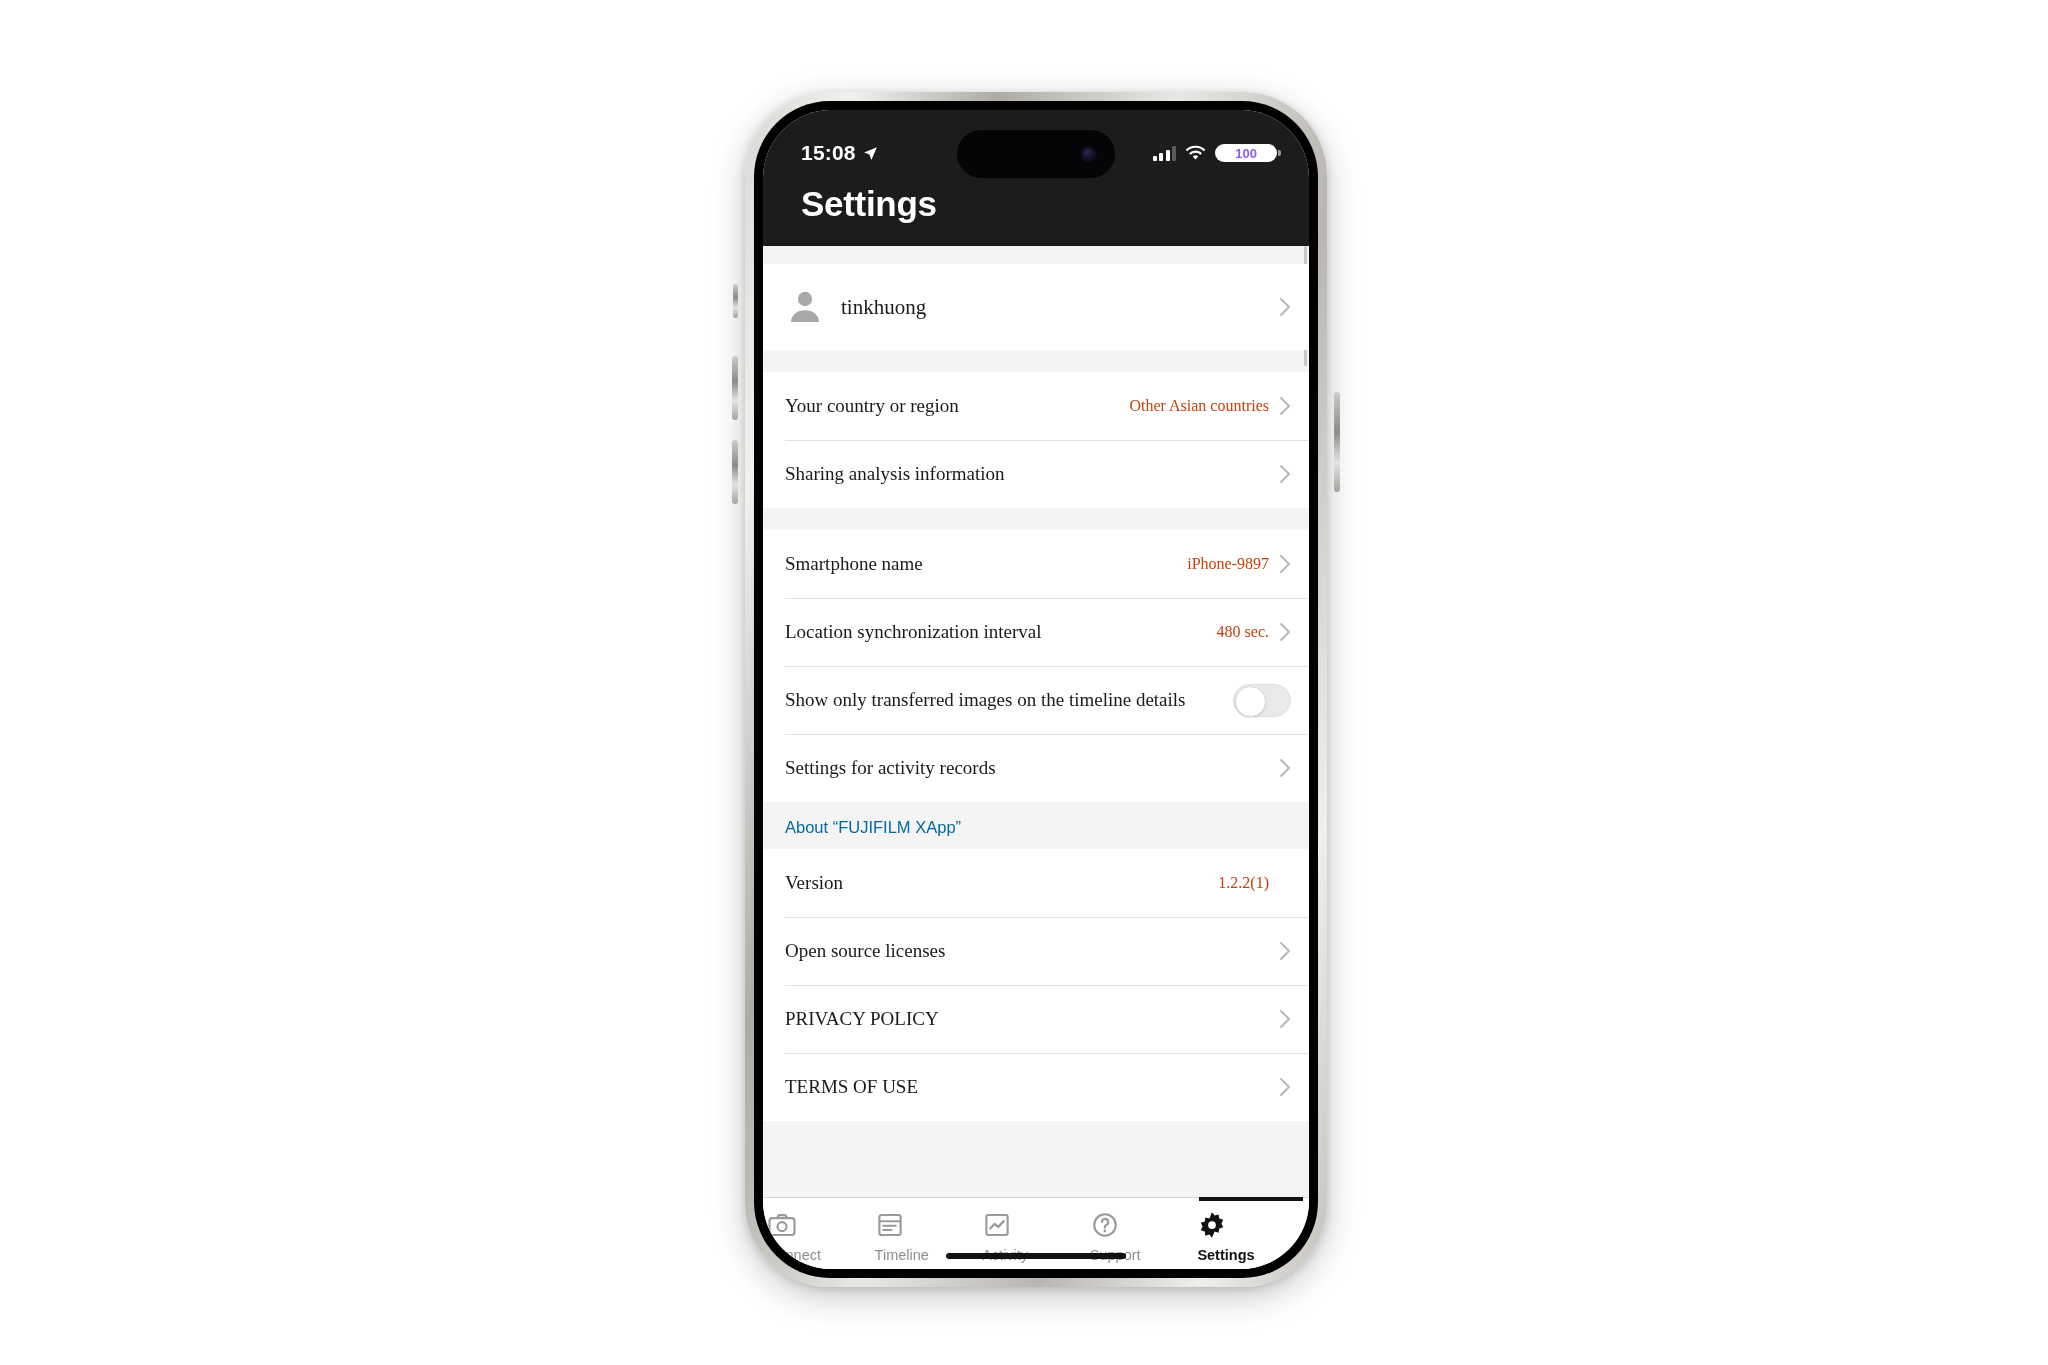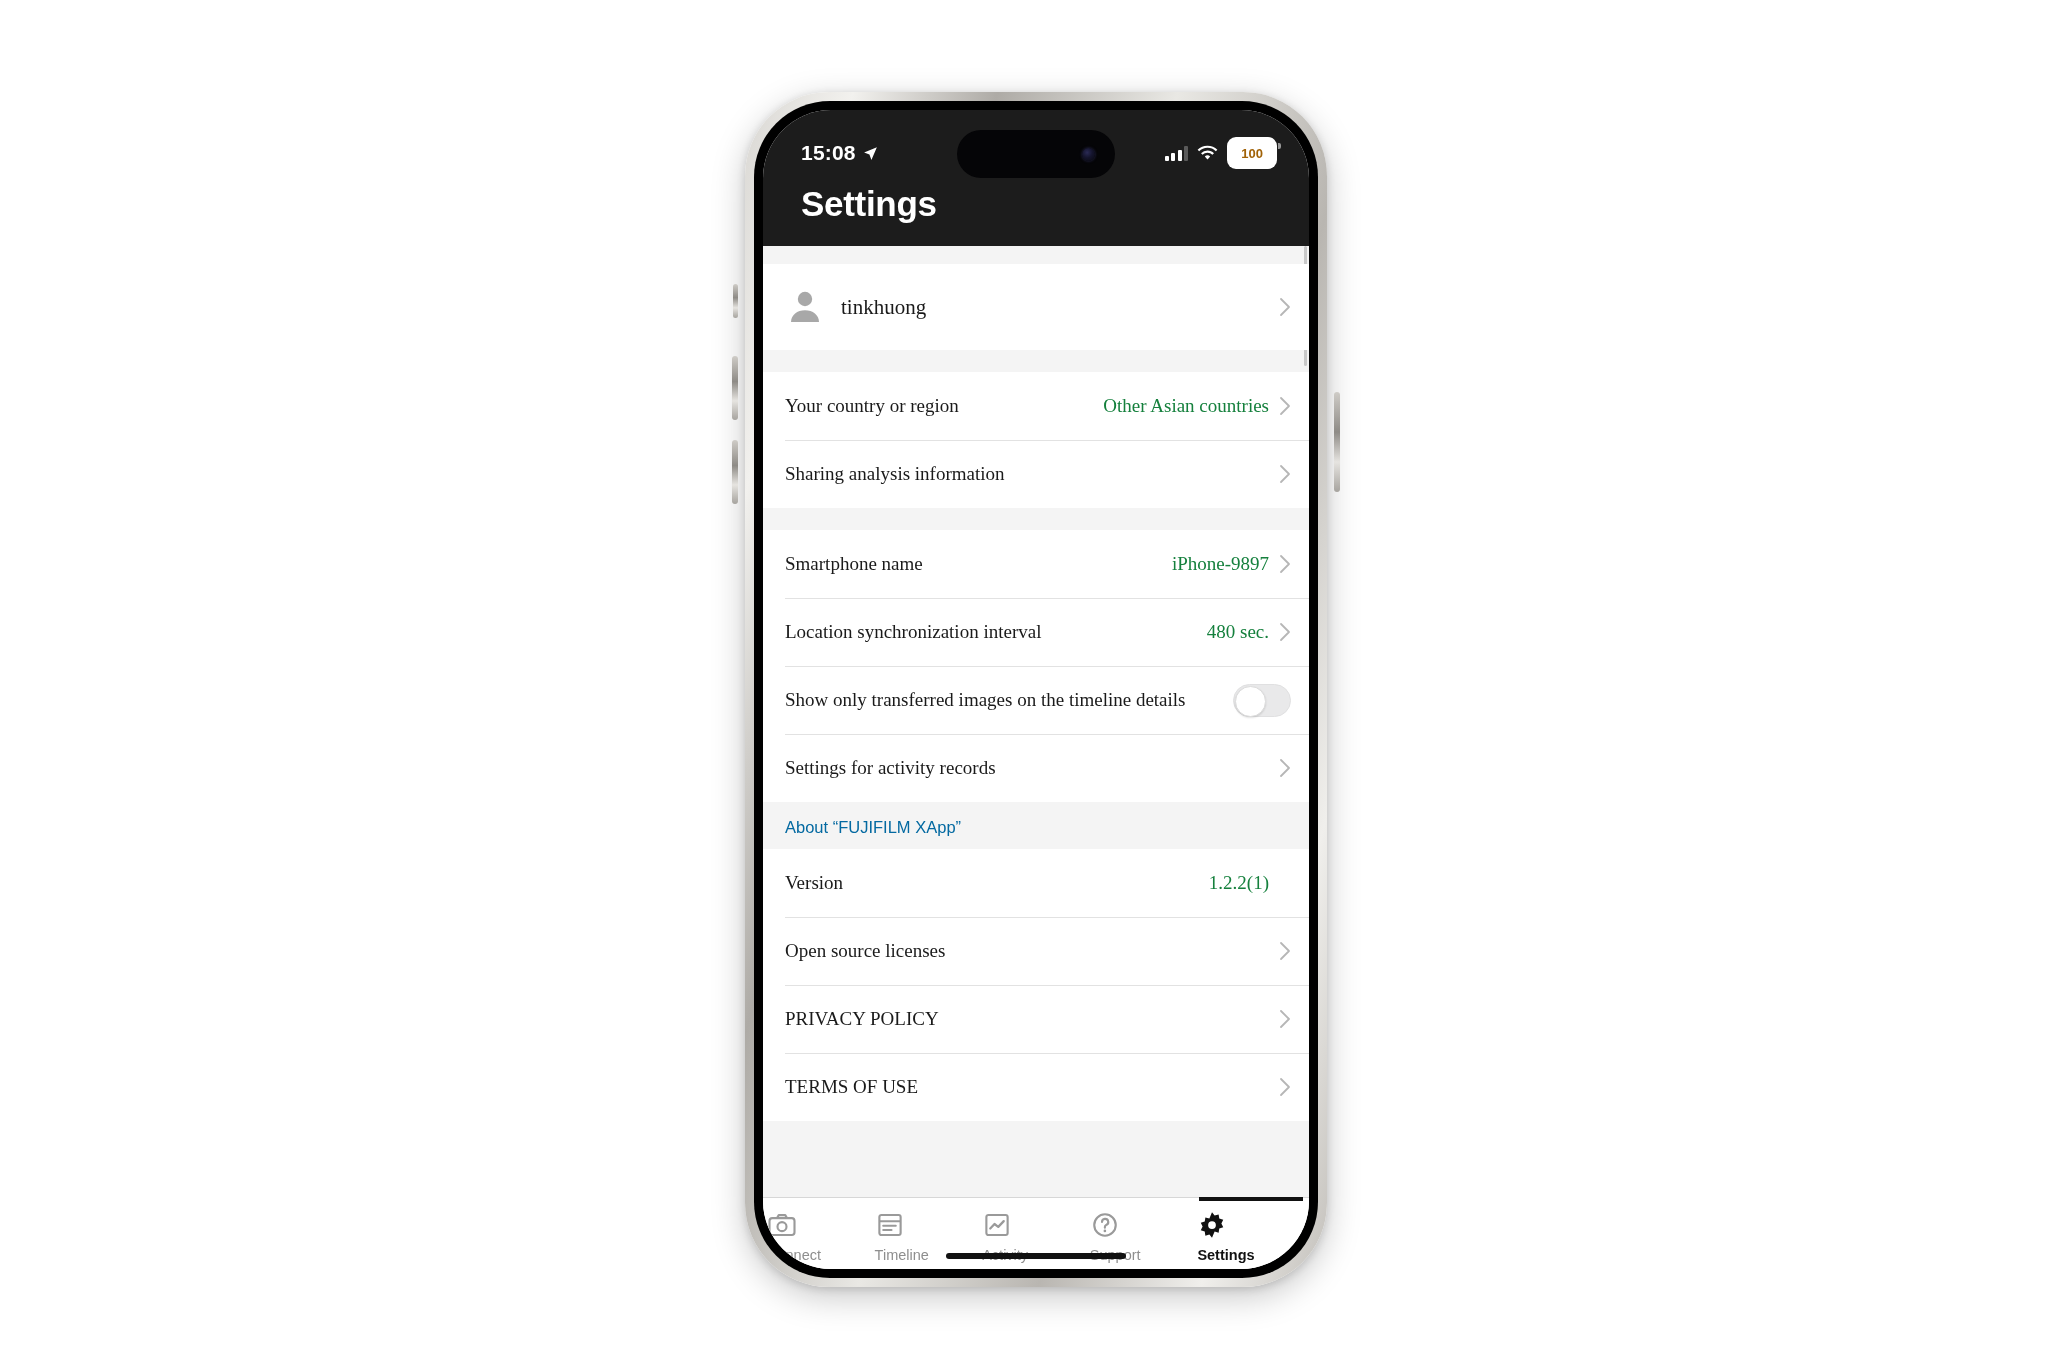--- a/index.html
+++ b/index.html
@@ -86,27 +86,27 @@
   }
   .sb-right { display: flex; align-items: center; gap: 9px; }
   .bars { display: flex; align-items: flex-end; gap: 2.5px; height: 15px; }
   .bars i { width: 4px; background: #fff; border-radius: 1px; display: block; }
   .bars i:nth-child(1){ height: 5px; }
   .bars i:nth-child(2){ height: 8px; }
   .bars i:nth-child(3){ height: 11px; }
   .bars i:nth-child(4){ height: 15px; background: #5a5a5a; }
   .wifi { width: 21px; height: 16px; display: block; }
   .battery {
-    height: 32px; min-width: 42px;
+    height: 18px; min-width: 42px;
     border-radius: 9px;
     background: #fff;
-    color: #a16207;
+    color: #8b5cf6;
     font-size: 13px; font-weight: 700;
     display: flex; align-items: center; justify-content: center;
-    padding: 0 14px;
+    padding: 0 20px;
     position: relative;
   }
   .battery::after {
     content: ""; position: absolute; right: -4px; top: 6px;
     width: 3px; height: 6px; border-radius: 0 2px 2px 0;
     background: rgba(255,255,255,.55);
   }
   .title-bar { padding: 8px 0 22px 38px; }
   .title-bar h1 { font-size: 35px; font-weight: 700; letter-spacing: -.3px; }
 
@@ -129,21 +129,21 @@
   }
   .row + .row::before {
     content: ""; position: absolute; left: 22px; right: 0; top: 0;
     height: 1px; background: #e2e2e2;
   }
   .row .label {
     font-size: 19px; color: #1a1a1a; flex: 1 1 auto; line-height: 1.28;
     padding-right: 10px;
   }
   .row .value {
-    font-size: 19px; color: #15803d; white-space: nowrap; padding-right: 10px;
+    font-size: 16px; color: #c2410c; white-space: nowrap; padding-right: 10px;
   }
   .chev { width: 12px; height: 20px; flex: 0 0 auto; }
   .chev-spacer { width: 12px; flex: 0 0 auto; }
 
   .row.account { min-height: 86px; padding-left: 22px; gap: 16px; }
   .avatar { width: 40px; height: 40px; flex: 0 0 auto; }
   .account .label { font-size: 21px; }
 
   .section-head {
     background: #f4f4f4;

